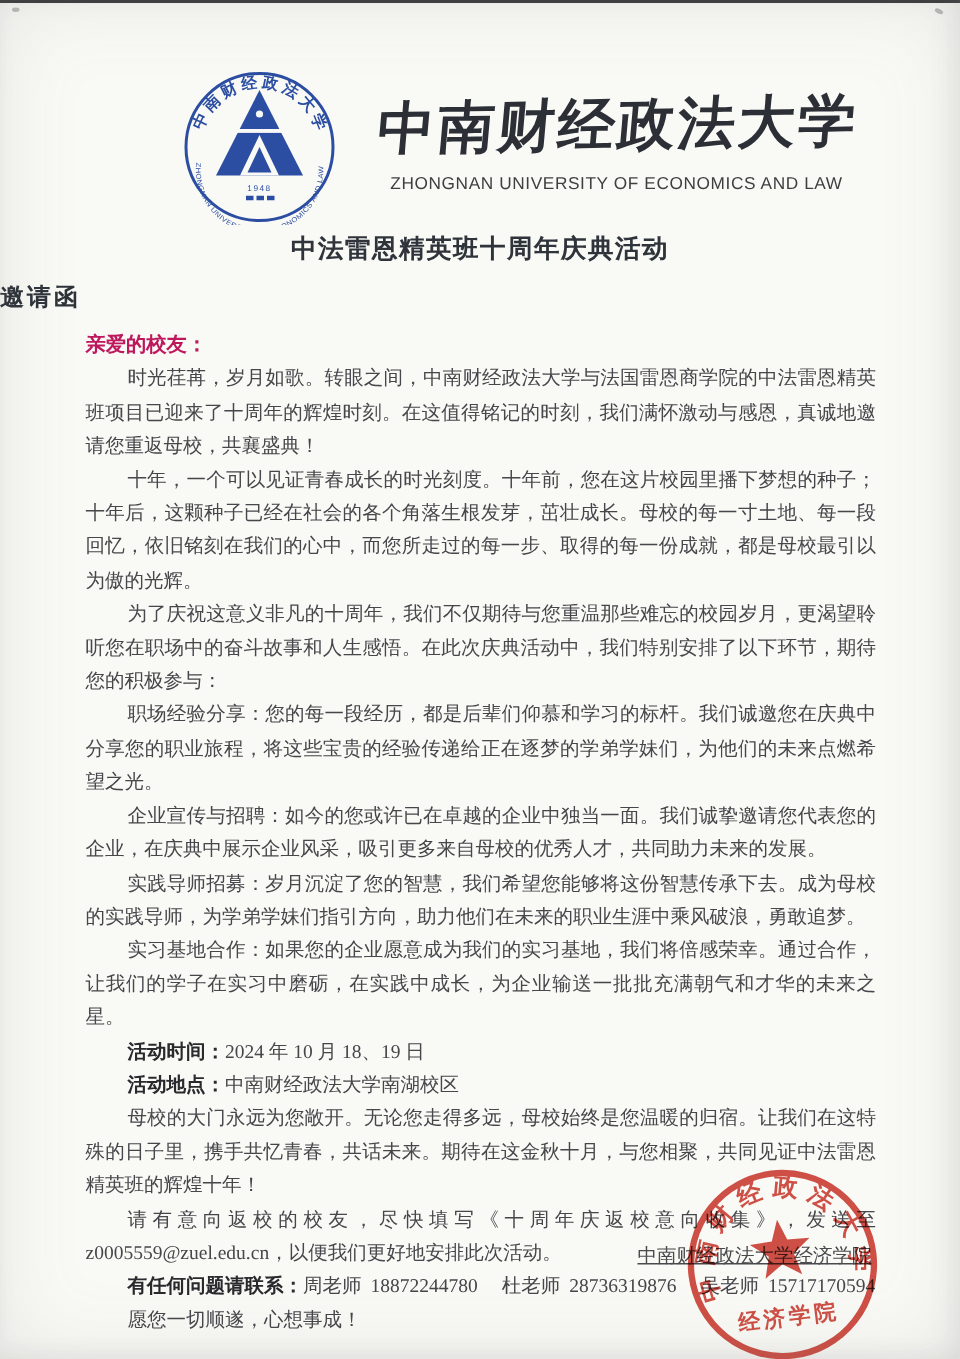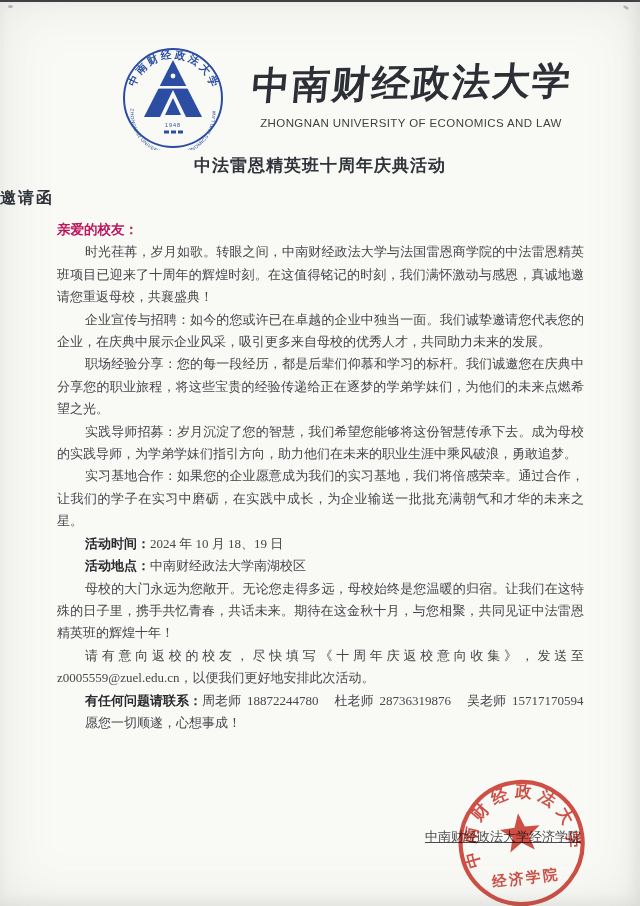--- a/index.html
+++ b/index.html
@@ -101,22 +101,24 @@
 
   <div class="cal-name">中南财经政法大学</div>
   <div class="en-name">ZHONGNAN UNIVERSITY OF ECONOMICS AND LAW</div>
 
   <div class="event-title">中法雷恩精英班十周年庆典活动</div>
   <div class="letter-title">邀请函</div>
 
   <div class="content">
     <p class="salutation">亲爱的校友：</p>
     <p class="indent">时光荏苒，岁月如歌。转眼之间，中南财经政法大学与法国雷恩商学院的中法雷恩精英班项目已迎来了十周年的辉煌时刻。在这值得铭记的时刻，我们满怀激动与感恩，真诚地邀请您重返母校，共襄盛典！</p>
+    <p class="indent">十年，一个可以见证青春成长的时光刻度。十年前，您在这片校园里播下梦想的种子；十年后，这颗种子已经在社会的各个角落生根发芽，茁壮成长。母校的每一寸土地、每一段回忆，依旧铭刻在我们的心中，而您所走过的每一步、取得的每一份成就，都是母校最引以为傲的光辉。</p>
+    <p class="indent">为了庆祝这意义非凡的十周年，我们不仅期待与您重温那些难忘的校园岁月，更渴望聆听您在职场中的奋斗故事和人生感悟。在此次庆典活动中，我们特别安排了以下环节，期待您的积极参与：</p>
+    <p class="indent">职场经验分享：您的每一段经历，都是后辈们仰慕和学习的标杆。我们诚邀您在庆典中分享您的职业旅程，将这些宝贵的经验传递给正在逐梦的学弟学妹们，为他们的未来点燃希望之光。</p>
     <p class="indent">企业宣传与招聘：如今的您或许已在卓越的企业中独当一面。我们诚挚邀请您代表您的企业，在庆典中展示企业风采，吸引更多来自母校的优秀人才，共同助力未来的发展。</p>
-    <p class="indent">职场经验分享：您的每一段经历，都是后辈们仰慕和学习的标杆。我们诚邀您在庆典中分享您的职业旅程，将这些宝贵的经验传递给正在逐梦的学弟学妹们，为他们的未来点燃希望之光。</p>
     <p class="indent">实践导师招募：岁月沉淀了您的智慧，我们希望您能够将这份智慧传承下去。成为母校的实践导师，为学弟学妹们指引方向，助力他们在未来的职业生涯中乘风破浪，勇敢追梦。</p>
     <p class="indent">实习基地合作：如果您的企业愿意成为我们的实习基地，我们将倍感荣幸。通过合作，让我们的学子在实习中磨砺，在实践中成长，为企业输送一批批充满朝气和才华的未来之星。</p>
 
     <p class="indent"><span class="b">活动时间：</span><span>2024 年 10 月 18、19 日</span></p>
     <p class="indent"><span class="b">活动地点：</span><span>中南财经政法大学南湖校区</span></p>
 
     <p class="indent">母校的大门永远为您敞开。无论您走得多远，母校始终是您温暖的归宿。让我们在这特殊的日子里，携手共忆青春，共话未来。期待在这金秋十月，与您相聚，共同见证中法雷恩精英班的辉煌十年！</p>
     <p class="indent">请有意向返校的校友，尽快填写《十周年庆返校意向收集》，发送至 z0005559@zuel.edu.cn，以便我们更好地安排此次活动。</p>
 
     <p class="indent"><span class="b">有任何问题请联系：</span><span>周老师</span><span class="t-sp"></span><span>18872244780</span><span class="t-gap"></span><span>杜老师</span><span class="t-sp"></span><span>28736319876</span><span class="t-gap"></span><span>吴老师</span><span class="t-sp"></span><span>15717170594</span></p>

